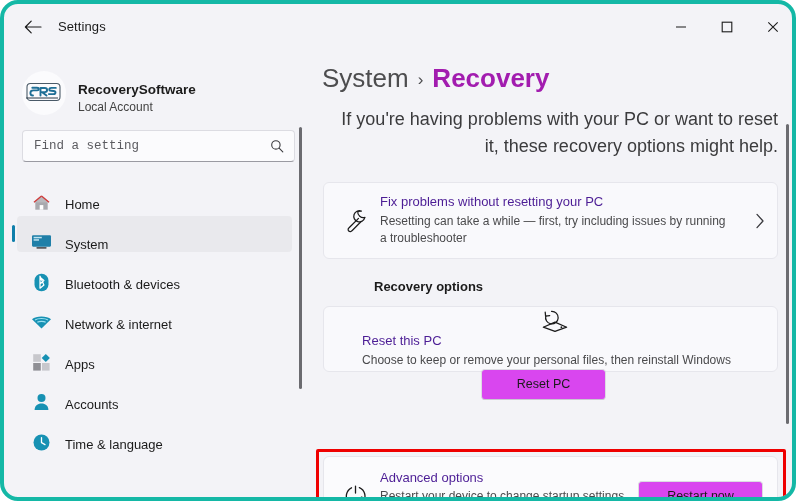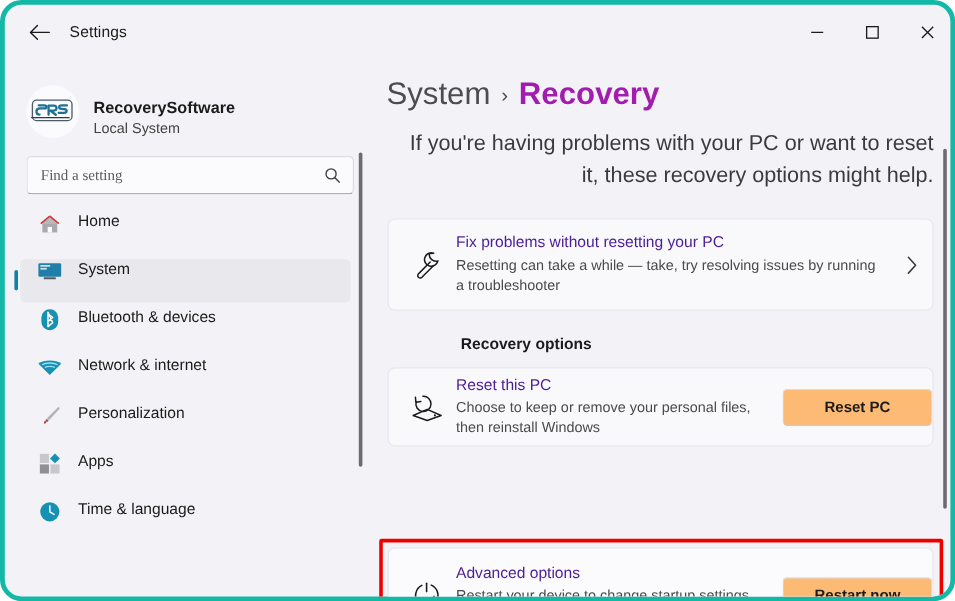--- a/index.html
+++ b/index.html
@@ -101,38 +101,38 @@
     border-bottom: 1px solid #9a9aa2;
     border-radius: 4px;
     display: flex;
     align-items: center;
     cursor: text;
   }
   #search-input {
     border: none;
     outline: none;
     background: transparent;
-    font-family: Liberation Serif, serif;
+    font-family: Liberation Mono, monospace;
     font-size: 12.5px;
     color: #000000;
     margin-left: 11px;
     width: 220px;
   }
   #search-input::placeholder { color: #5b5b60; opacity: 1; }
   #search-icon { position: absolute; right: 10px; top: 8px; }
 
   #nav {
     margin-top: 14px;
     position: relative;
     width: 300px;
   }
   .nav-item {
     position: relative;
     display: flex;
-    align-items: flex-start;
+    align-items: flex-end;
     height: 36px;
     margin: 0 0 4px 13px;
     width: 275px;
     border-radius: 4px;
     cursor: pointer;
   }
   .nav-item.selected { background: #e9e9ed; }
   .nav-item.selected::before {
     content: "";
     position: absolute;
@@ -225,46 +225,47 @@
     line-height: 1.42;
     margin-top: 2px;
   }
   .chevron {
     width: 34px;
     display: flex; align-items: center; justify-content: center;
     flex: 0 0 auto;
   }
 
   #section-title {
-    margin: 20px 0 0 24px;
+    margin: 20px 0 0 14px;
     font-size: 13px;
     font-weight: bold;
     color: #1b1b1b;
     padding-left: 46px;
   }
 
   #card-reset {
     margin: 12px 0 0 9px;
     width: 455px;
     height: 66px;
+    flex-direction: column;
   }
 
   .action-button {
     min-width: 125px;
     height: 31px;
-    background: #fdba74;
+    margin-right: 14px;
+    background: #d946ef;
     border: 1px solid #dcdce2;
     border-bottom-color: #c9c9d0;
     border-radius: 4px;
     font-family: "Liberation Sans", sans-serif;
     font-size: 12.5px;
     color: #1b1b1b;
     cursor: pointer;
     flex: 0 0 auto;
-    font-weight: bold;
   }
 
   
   #highlight {
     position: absolute;
     left: 2px; top: 400px;
     width: 470px;
     height: 95px;
     border: 3px solid #ef0000;
     border-radius: 2px;
@@ -327,21 +328,21 @@
           <path d="M9 15.5 c-1.8 0 -2.6 -1.2 -2.6 -2.6 c0 -1.6 1.3 -2.5 3 -2.5
                    l3.6 0 c1.2 0 1.8 -0.5 1.8 -1.3 c0 -0.9 -0.7 -1.3 -1.9 -1.3 l-4.6 0" stroke="#1f6f96" stroke-width="1.9" fill="none" stroke-linecap="round"></path>
           <path d="M16.5 15.6 l0 -7.6 l4.3 0 c1.5 0 2.3 0.9 2.3 2.1 c0 1.2 -0.8 2 -2.2 2
                    l-3 0 l4.6 3.5" stroke="#1f6f96" stroke-width="1.9" fill="none" stroke-linecap="round" stroke-linejoin="round"></path>
           <path d="M31.8 7.9 l-4.4 0 c-1.3 0 -2.1 0.6 -2.1 1.5 c0 0.9 0.7 1.3 2 1.4
                    l2.2 0.2 c1.3 0.1 2 0.6 2 1.5 c0 1 -0.9 1.6 -2.3 1.6 l-4.3 0" stroke="#1f6f96" stroke-width="1.9" fill="none" stroke-linecap="round"></path>
         </svg>
       </div>
       <div id="account-text">
         <div id="account-name">RecoverySoftware</div>
-        <div id="account-sub">Local System</div>
+        <div id="account-sub">Local Account</div>
       </div>
     </div>
 
     <div id="search-box">
       <input id="search-input" type="text" placeholder="Find a setting" style="">
       <span id="search-icon">
         <svg width="14" height="14" viewBox="0 0 14 14" aria-hidden="true">
           <circle cx="5.9" cy="5.9" r="4.2" stroke="#3a3a3e" stroke-width="1.1" fill="none"></circle>
           <path d="M9.1 9.1 L12.8 12.8" stroke="#3a3a3e" stroke-width="1.1" stroke-linecap="round"></path>
         </svg>
@@ -389,44 +390,42 @@
         <span class="nav-icon">
           <svg width="21" height="15" viewBox="0 0 21 15" aria-hidden="true">
             <path d="M1 4.2 C5 0.6 16 0.6 20 4.2 L10.5 13.6 Z" fill="#1791b3"></path>
             <path d="M4 5 C7 3 14 3 17 5" stroke="#9adff0" stroke-width="1.1" fill="none"></path>
             <path d="M6.3 7.3 C8.2 6 12.8 6 14.7 7.3" stroke="#9adff0" stroke-width="1.1" fill="none"></path>
           </svg>
         </span>
         <span class="nav-label">Network &amp; internet</span>
       </div>
 
-      <div class="nav-item">
-        <span class="nav-icon">
-          <svg width="19" height="19" viewBox="0 0 19 19" aria-hidden="true">
-            <path d="M16.7 1.9 L7.1 11.5 L8.9 13.3 L18 3.3 Z" fill="#b3b3b8"></path>
-            <path d="M6.6 11.9 L8.5 13.8 L4.2 16.4 Z" fill="#8d8d93"></path>
-            <circle cx="5.5" cy="15" r="0.95" fill="#d23a3a"></circle>
-            <circle cx="7.4" cy="13.4" r="0.85" fill="#d23a3a"></circle>
-          </svg>
-        </span>
-        <span class="nav-label">Personalization</span>
-      </div>
 
       <div class="nav-item">
         <span class="nav-icon">
           <svg width="19" height="19" viewBox="0 0 19 19" aria-hidden="true">
             <rect x="1.2" y="1.2" width="7.6" height="7.6" fill="#c7c7cc"></rect>
             <rect x="1.2" y="10" width="7.6" height="7.6" fill="#8f8f95"></rect>
             <rect x="10" y="10" width="7.6" height="7.6" fill="#c7c7cc"></rect>
             <path d="M13.8 0.9 L17.9 5 L13.8 9.1 L9.7 5 Z" fill="#1791b3"></path>
           </svg>
         </span>
         <span class="nav-label">Apps</span>
       </div>
 
+      <div class="nav-item">
+        <span class="nav-icon">
+          <svg width="17" height="18" viewBox="0 0 17 18" aria-hidden="true">
+            <circle cx="8.5" cy="5" r="4" fill="#1791b3"></circle>
+            <path d="M1.6 17 C1.6 12.6 4.6 10.4 8.5 10.4 C12.4 10.4 15.4 12.6 15.4 17 Z" fill="#1791b3"></path>
+          </svg>
+        </span>
+        <span class="nav-label">Accounts</span>
+      </div>
 
       <div class="nav-item">
         <span class="nav-icon">
           <svg width="19" height="19" viewBox="0 0 19 19" aria-hidden="true">
             <circle cx="9.5" cy="9.5" r="8" fill="#1791b3"></circle>
             <path d="M9.5 4.6 L9.5 9.6 L13 11.6" stroke="#ffffff" stroke-width="1.3" fill="none" stroke-linecap="round"></path>
           </svg>
         </span>
         <span class="nav-label">Time &amp; language</span>
       </div>
@@ -449,21 +448,21 @@
     <div class="card" id="card-fix">
       <span class="card-icon">
         <svg width="27" height="27" viewBox="0 0 27 27" aria-hidden="true">
           <path d="M18.4 4.1 a5.6 5.6 0 1 0 3.4 6.6 L22 10.4
                    a5.6 5.6 0 0 1 -7.2 -6.1 Z" stroke="#1b1b1b" stroke-width="1.25" fill="none" stroke-linejoin="round"></path>
           <path d="M15.5 11.4 L6.1 20.8 a2.1 2.1 0 1 0 2.9 2.9 L18.4 14.3" stroke="#1b1b1b" stroke-width="1.25" fill="none" stroke-linecap="round" stroke-linejoin="round"></path>
         </svg>
       </span>
       <div class="card-text">
         <div class="card-title">Fix problems without resetting your PC</div>
-        <div class="card-sub">Resetting can take a while — take, try resolving issues by running a troubleshooter</div>
+        <div class="card-sub">Resetting can take a while — first, try including issues by running a troubleshooter</div>
       </div>
       <span class="chevron">
         <svg width="10" height="16" viewBox="0 0 10 16" aria-hidden="true">
           <path d="M2 1.4 L8 8 L2 14.6" stroke="#3a3a3e" stroke-width="1.3" fill="none" stroke-linecap="round" stroke-linejoin="round"></path>
         </svg>
       </span>
     </div>
 
     <div id="section-title">Recovery options</div>
 

